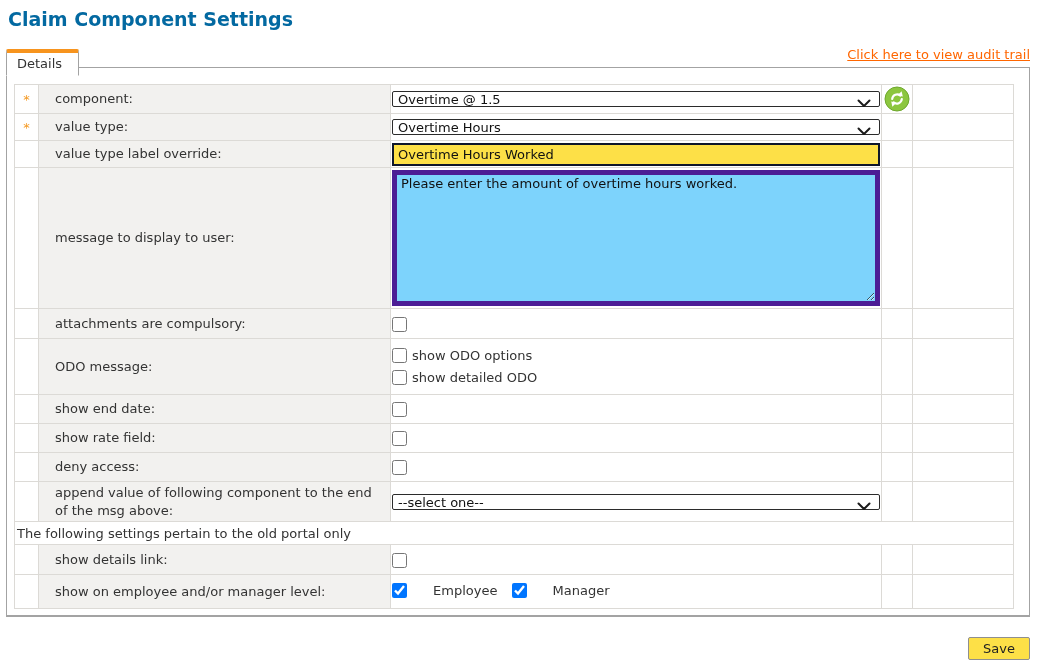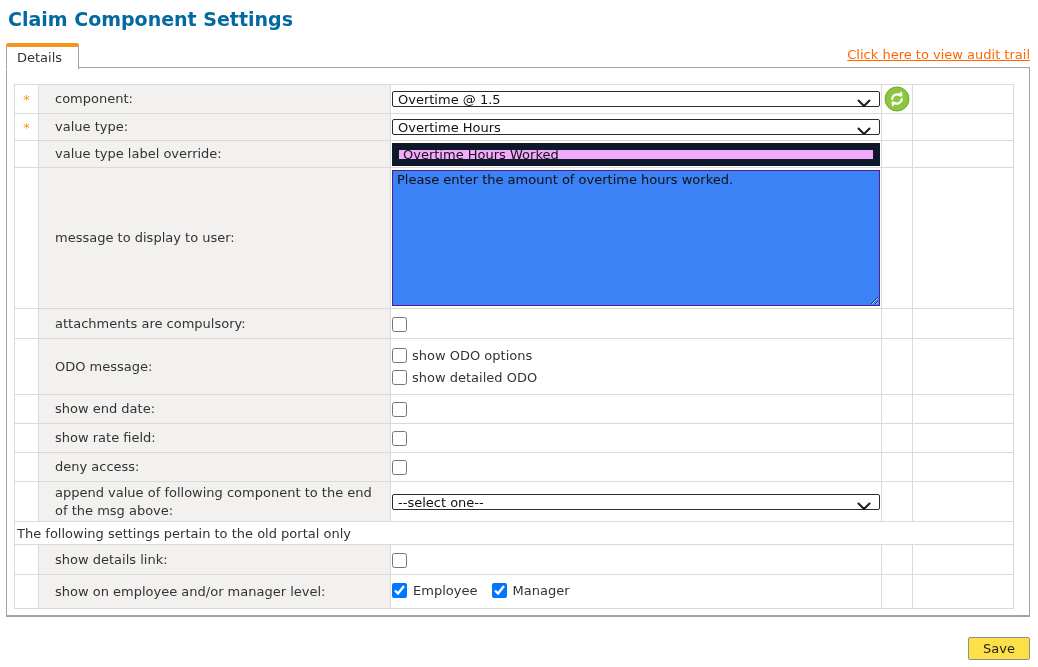--- a/index.html
+++ b/index.html
@@ -28,21 +28,21 @@
     display: inline-block;
     background: #fff;
     border: 1px solid #a3a3a3;
     border-bottom: 1px solid #fff;
     border-top: 4px solid #F7941E;
     border-radius: 2px 2px 0 0;
     padding: 3px 16px 4px 10px;
     font-size: 13px;
     color: #333;
     position: relative;
-    top: 1px;
+    top: 7px;
     cursor: default;
   }
   .audit-link {
     position: absolute;
     right: 0;
     top: 5px;
     color: #FF6600;
     text-decoration: underline;
     font-size: 13px;
     cursor: pointer;
@@ -122,47 +122,47 @@
     right: 9px;
     top: 8px;
     pointer-events: none;
   }
   input.ctl-text {
     width: 100%;
     height: 23px;
     font-family: "DejaVu Sans", "Liberation Sans", sans-serif;
     font-size: 13px;
     color: #111;
-    border: 7px solid #0f172a;
+    border: 2px solid #0f172a;
     padding: 1px 4px;
-    background: #f0abfc;
+    background: #fde047;
   }
   textarea.ctl-area {
     display: block;
     width: 100%;
     height: 136px;
     font-family: "DejaVu Sans", "Liberation Sans", sans-serif;
     font-size: 13px;
     color: #111;
-    border: 1px solid #4c1d95;
+    border: 5px solid #4c1d95;
     padding: 1px 4px;
     resize: both;
-    background: #3b82f6;
+    background: #7dd3fc;
   }
   .chk-pad { padding-left: 6px; }
   input[type="checkbox"] {
     width: 15px;
     height: 15px;
     margin: 0 3px 0 0;
     vertical-align: middle;
     accent-color: #0075FF;
   }
   .chk-line { display: flex; align-items: center; height: 22px; }
   .chk-line span { padding-left: 2px; }
-  .chk-inline { display: inline-flex; align-items: flex-start; margin-right: 10px; }
+  .chk-inline { display: inline-flex; align-items: flex-start; margin-right: 10px; gap: 20px; }
   .chk-inline span { padding-left: 3px; }
   .footer {
     width: 1024px;
     text-align: right;
     margin-top: 20px;
   }
   button.save-btn {
     font-family: "DejaVu Sans", "Liberation Sans", sans-serif;
     font-size: 13px;
     color: #222;

